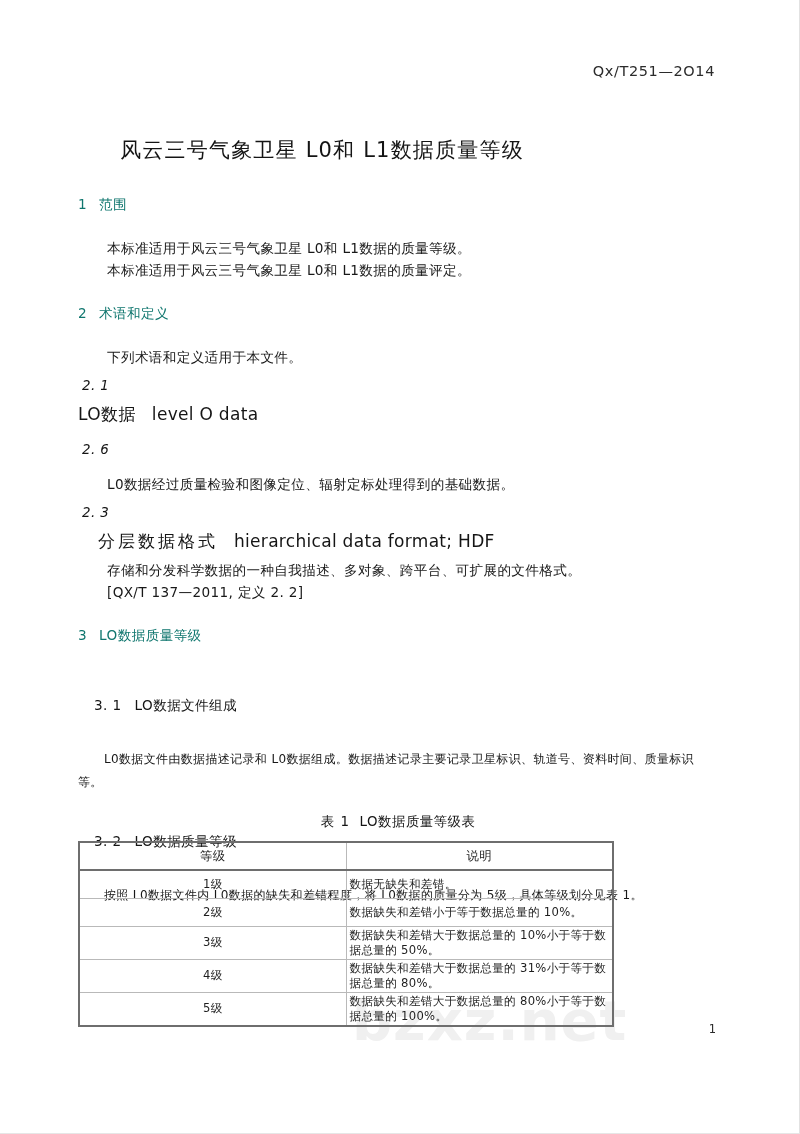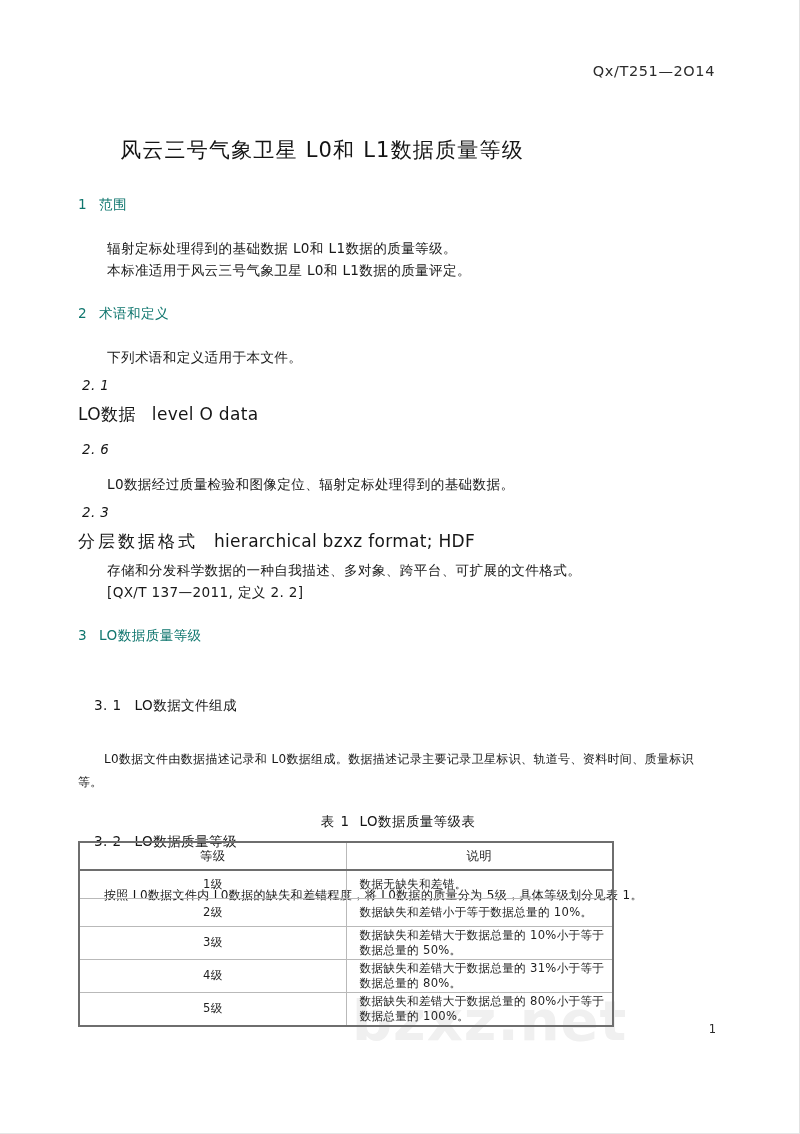--- a/index.html
+++ b/index.html
@@ -93,21 +93,21 @@
   }
   .indent-1 { margin-left: 29px; }
   .indent-2 { margin-left: 30px; }
   .term-line {
     font-size: 17px;
     letter-spacing: 0.4px;
     margin: 0;
     color: #151515;
   }
   .term-line .en { margin-left: 16px; letter-spacing: 0.3px; }
-  .term-spaced { letter-spacing: 3px; }
+  .term-spaced { letter-spacing: 3px; margin-left: 20px; }
   .gap-xs { height: 6px; }
   .gap-s  { height: 10px; }
   .gap-m  { height: 17px; }
   .gap-l  { height: 24px; }
   .gap-xl { height: 30px; }
 
   .hang {
     font-size: 12px;
     line-height: 22.5px;
     letter-spacing: 0.35px;
@@ -149,21 +149,21 @@
   }
   table.grade-table thead th.col-level { border-left: 2px solid #6e6e6e; }
   table.grade-table thead th.col-desc  { border-right: 2px solid #6e6e6e; }
   table.grade-table tbody td.col-level {
     text-align: center;
     width: 72px;
     border-left: 2px solid #6e6e6e;
   }
   table.grade-table tbody td.col-desc {
     text-align: left;
-    padding-left: 13px;
+    padding-left: 3px;
     border-right: 2px solid #6e6e6e;
     margin-left: 36px;
   }
   table.grade-table tbody tr:last-child td { border-bottom: 2px solid #6e6e6e; }
 
   .table-wrap {
     position: absolute;
     top: 813px;
     left: 78px;
     width: 640px;
@@ -187,21 +187,21 @@
   <div class="doc-header">Qx/T251—2O14</div>
 
   <div class="doc-title">风云三号气象卫星 L0和 L1数据质量等级</div>
 
   <div class="content">
 
     <div class="h1">
       <span class="num">1</span><span>范围</span>
     </div>
     <div class="gap-m"></div>
-    <p class="para indent-1">辐射定标处理得到的基础数据 L0和 L1数据的质量等级。</p>
+    <p class="para indent-1">本标准适用于风云三号气象卫星 L0和 L1数据的质量等级。</p>
     <p class="para indent-1">本标准适用于风云三号气象卫星 L0和 L1数据的质量评定。</p>
 
     <div class="gap-l"></div>
 
     <div class="h1">
       <span class="num">2</span><span>术语和定义</span>
     </div>
     <div class="gap-m"></div>
     <p class="para indent-1">下列术语和定义适用于本文件。</p>
     <div class="gap-xs"></div>
@@ -216,21 +216,21 @@
 
     <p class="clause-num">2. 6</p>
     <div class="gap-xs"></div>
     <div class="gap-xs"></div>
     <p class="para indent-1">L0数据经过质量检验和图像定位、辐射定标处理得到的基础数据。</p>
     <div class="gap-xs"></div>
 
     <p class="clause-num">2. 3</p>
     <div class="gap-xs"></div>
     <p class="term-line indent-2">
-      <span class="term-spaced">分层数据格式</span><span class="en">hierarchical bzxz format; HDF</span>
+      <span class="term-spaced">分层数据格式</span><span class="en">hierarchical data format; HDF</span>
     </p>
     <div class="gap-xs"></div>
     <p class="para indent-1">存储和分发科学数据的一种自我描述、多对象、跨平台、可扩展的文件格式。</p>
     <p class="para indent-1">[QX/T 137—2011, 定义 2. 2]</p>
 
     <div class="gap-l"></div>
 
     <div class="h1">
       <span class="num">3</span><span>LO数据质量等级</span>
     </div>

